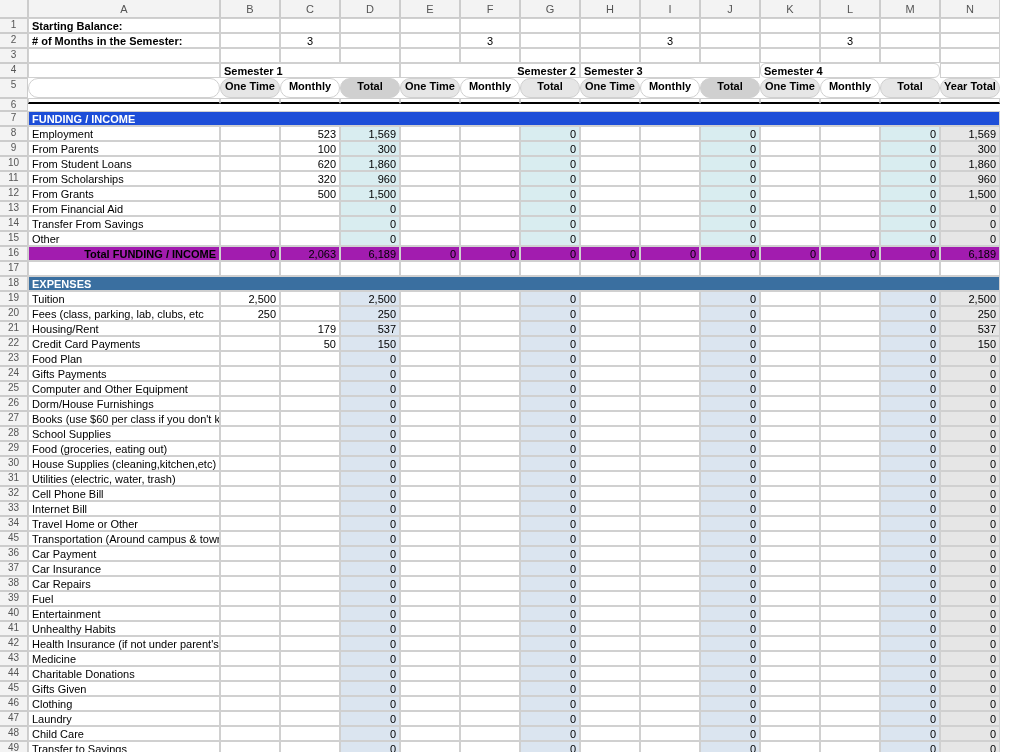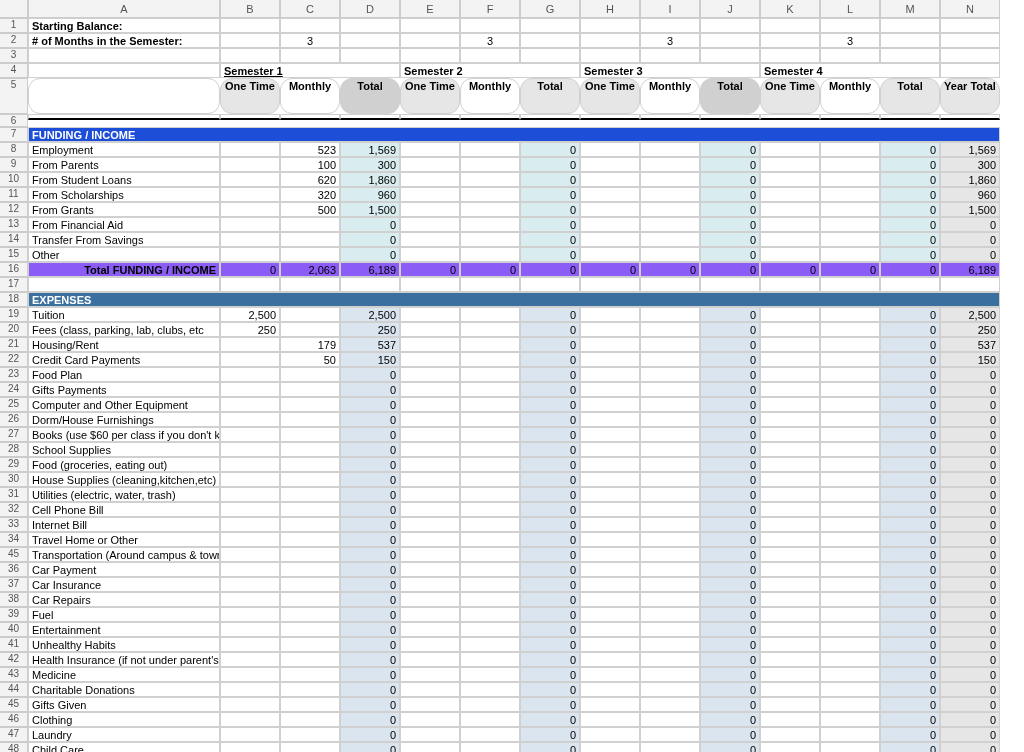--- a/index.html
+++ b/index.html
@@ -45,22 +45,22 @@
   .bold { font-weight: bold; }
   .right { text-align: right; }
   .center { text-align: center; }
   .tb { border-bottom: 2px solid #000; }
   .bgTeal { background: #1d4ed8; color: #fff; font-weight: bold; }
   .bgBlue { background: #3a6fa0; color: #fff; font-weight: bold; }
   .bgLtTeal { background: #d9edf0; }
   .bgLtBlue { background: #dbe5f0; }
   .bgGrey { background: #e6e6e6; }
   .bgGrey2 { background: #d0d0d0; }
-  .bgTotalTeal { background: #8b5cf6; }
-  .h24 { height: 36px; line-height: 12px; border-radius: 12px; }
+  .bgTotalTeal { background: #a21caf; }
+  .h24 { height: 20px; line-height: 12px; border-radius: 12px; }
   .tiny { height: 6px; padding:0; }
   .corner { background:#f3f3f3; border:1px solid #ccc; border-top:none; border-left:none; }
 </style>
 </head>
 <body>
 
 <div class="sheet" id="sheet">
     <div class="corner"></div>
     <div class="chdr">A</div>
     <div class="chdr">B</div>
@@ -116,24 +116,24 @@
     <div class="cell "></div>
     <div class="cell "></div>
     <div class="cell "></div>
     <div class="cell "></div>
     <div class="cell "></div>
     <div class="cell "></div>
     <div class="cell "></div>
     <div class="cell "></div>
     <div class="rhdr">4</div>
     <div class="cell "></div>
-    <div class="cell bold" style="grid-column: span 3; text-decoration: underline;">Semester 1</div>
-    <div class="cell bold" style="grid-column: span 3;">Semester 2</div>
+    <div class="cell bold" style="grid-column: span 3;">Semester 1</div>
+    <div class="cell bold" style="grid-column: span 3; text-align: right;">Semester 2</div>
     <div class="cell bold" style="grid-column: span 3;">Semester 3</div>
-    <div class="cell bold" style="grid-column: span 3;">Semester 4</div>
+    <div class="cell bold" style="grid-column: span 3; border-radius: 6px;">Semester 4</div>
     <div class="cell "></div>
     <div class="rhdr">5</div>
     <div class="cell h24"></div>
     <div class="cell h24 center bgGrey bold">One Time</div>
     <div class="cell h24 center bold">Monthly</div>
     <div class="cell h24 center bgGrey2 bold">Total</div>
     <div class="cell h24 center bgGrey bold">One Time</div>
     <div class="cell h24 center bold">Monthly</div>
     <div class="cell h24 center bgGrey bold">Total</div>
     <div class="cell h24 center bgGrey bold">One Time</div>

